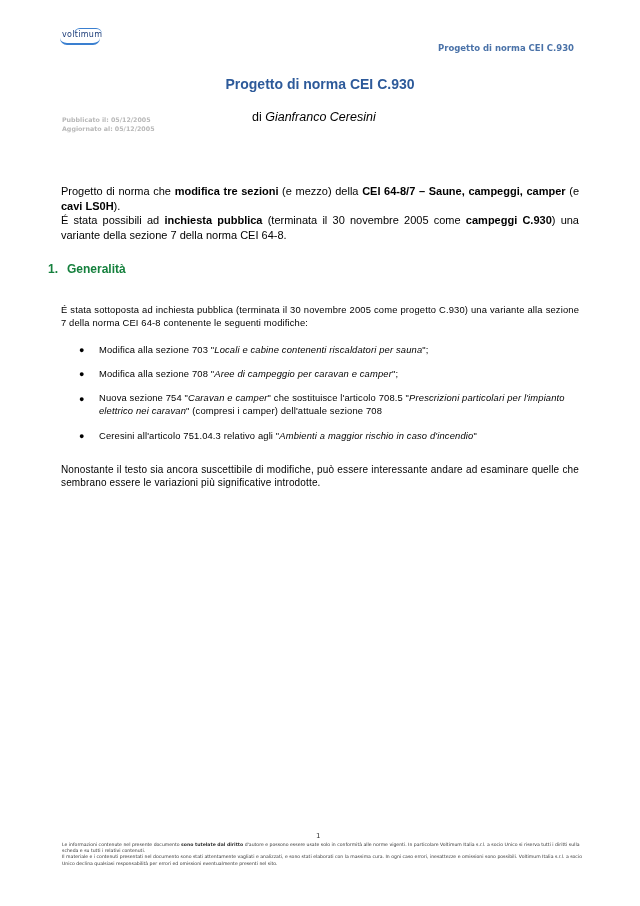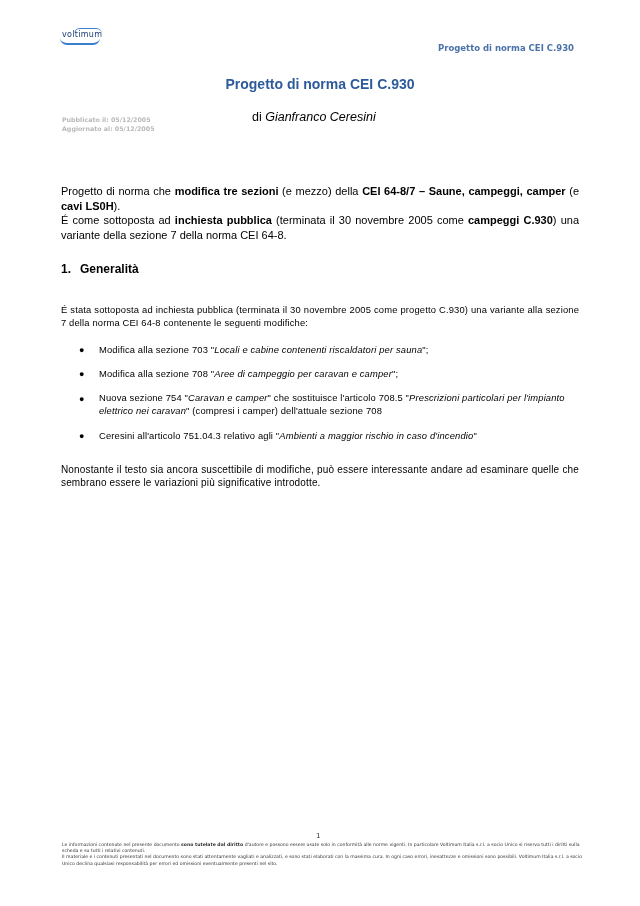--- a/index.html
+++ b/index.html
@@ -10,21 +10,21 @@
     .logo .txt { font-family: "DejaVu Sans", sans-serif; font-size: 8px; color: #1c3c78; letter-spacing: 0.3px; position: absolute; left: 2px; top: 0px; }
     .logo .swoosh { position: absolute; left: 0; top: 8px; width: 40px; height: 5px; border-bottom: 2px solid #3a7fd0; border-radius: 0 0 20px 20px; }
     .logo .swoosh2 { position: absolute; left: 14px; top: -2px; width: 28px; height: 5px; border-top: 1.5px solid #3a7fd0; border-radius: 20px 20px 0 0; }
     .header-title { right: 66px; top: 43px; font-family: "DejaVu Sans", sans-serif; font-size: 8.5px; font-weight: bold; color: #4a72a8; }
     .doc-title { left: 0; width: 640px; top: 76px; text-align: center; font-size: 14px; font-weight: bold; color: #2d5a9a; }
     .author { left: 252px; top: 110px; font-size: 12.5px; font-weight: normal; color: #000000; }
     .author i { font-style: italic; }
     .pubinfo { left: 62px; top: 116px; font-family: "DejaVu Sans", sans-serif; font-size: 6.3px; font-weight: bold; color: #b8b8b8; line-height: 8.5px; }
     .intro { left: 61px; top: 159px; width: 518px; font-size: 11px; line-height: 14.5px; text-align: justify; margin-top: 25px; }
     .intro b { font-weight: bold; }
-    .section-head { left: 61px; top: 262px; font-size: 12px; font-weight: bold; color: #000000; }
+    .section-head { left: 48px; top: 262px; font-size: 12px; font-weight: bold; color: #15803d; }
     .section-head .num { display: inline-block; width: 19px; }
     .para { left: 61px; top: 304px; width: 518px; font-size: 9.4px; line-height: 12.5px; text-align: justify; letter-spacing: 0.15px; }
     ul.bullets { position: absolute; left: 61px; top: 344px; width: 520px; margin: 0; padding: 0; list-style: none; font-size: 9.4px; letter-spacing: 0.15px; }
     ul.bullets li { position: relative; padding-left: 38px; }
     ul.bullets li .dot { position: absolute; left: 18px; top: 1px; font-size: 9px; }
     ul.bullets li i { }
     .closing { left: 61px; top: 464px; width: 518px; font-size: 10px; line-height: 12.5px; text-align: justify; letter-spacing: 0.15px; }
     .pagenum { left: 316px; top: 832px; font-family: "DejaVu Sans", sans-serif; font-size: 7px; color: #333; }
     .footer { left: 62px; top: 842px; width: 522px; font-family: "DejaVu Sans", sans-serif; font-size: 4.6px; line-height: 6.2px; color: #333; }
     .footer b { font-weight: bold; }
@@ -49,21 +49,21 @@
 <div class="abs pubinfo">
   <div>Pubblicato il: 05/12/2005</div>
   <div>Aggiornato al: 05/12/2005</div>
 </div>
 
 <div class="abs intro">
   <div>
     <span>Progetto di norma che </span><b>modifica tre sezioni</b><span> (e mezzo) della </span><b>CEI 64-8/7 – Saune, campeggi, camper</b><span> (e </span><b>cavi LS0H</b><span>).</span>
   </div>
   <div>
-    <span>É come sottoposta ad </span><b>inchiesta pubblica</b><span> (terminata il 30 novembre 2005 come </span><b>campeggi C.930</b><span>) una variante della sezione 7 della norma CEI 64-8.</span>
+    <span>É stata possibili ad </span><b>inchiesta pubblica</b><span> (terminata il 30 novembre 2005 come </span><b>campeggi C.930</b><span>) una variante della sezione 7 della norma CEI 64-8.</span>
   </div>
 </div>
 
 <div class="abs section-head">
   <span class="num">1.</span><span>Generalità</span>
 </div>
 
 <div class="abs para">É stata sottoposta ad inchiesta pubblica (terminata il 30 novembre 2005 come progetto C.930) una variante alla sezione 7 della norma CEI 64-8 contenente le seguenti modifiche:</div>
 
 <ul class="bullets">

